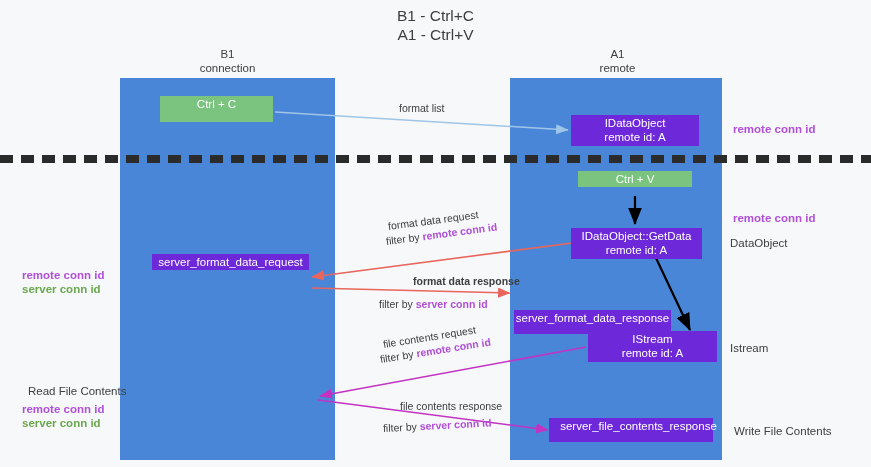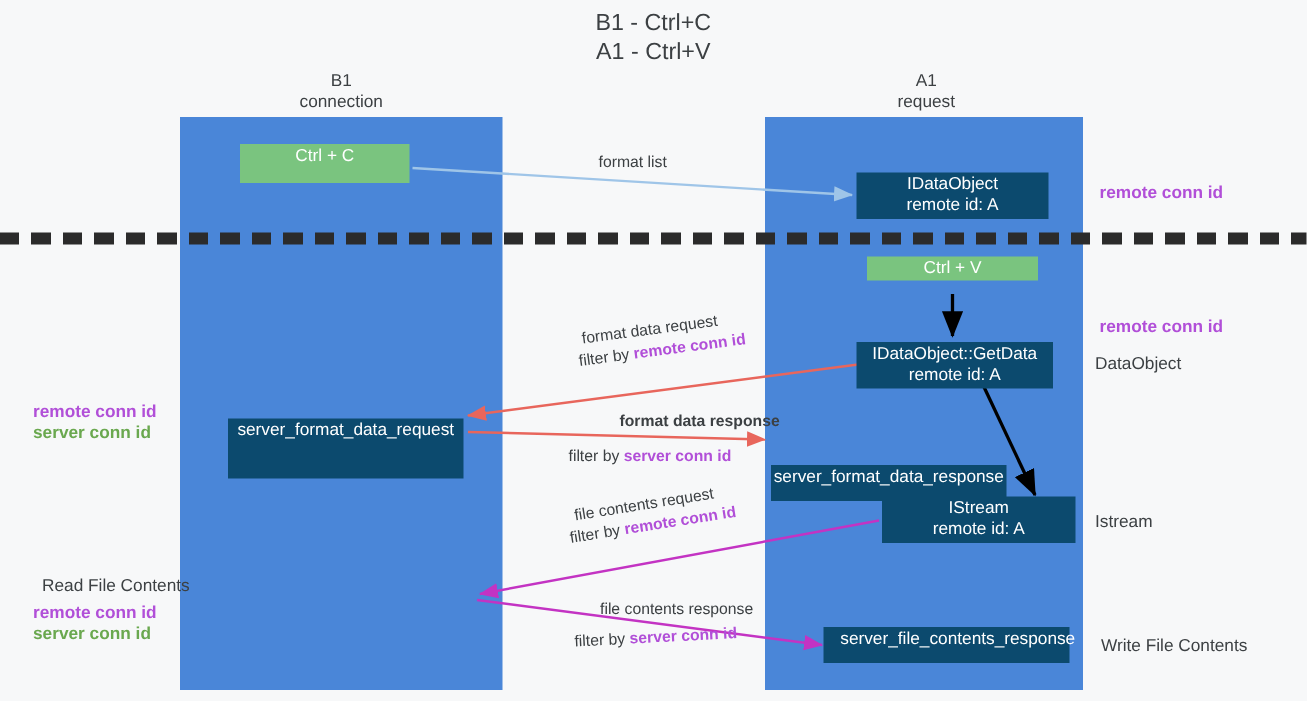--- a/index.html
+++ b/index.html
@@ -32,21 +32,21 @@
   .box{
     position:absolute;
     display:flex;align-items:center;justify-content:flex-start;
     flex-direction:column;
     text-align:center;
     color:#ffffff;
     font-size:11.5px;line-height:13.5px;
     box-sizing:border-box;
     padding:2px 4px;
   }
-  .box.orange{background:#0c4a6e;}
+  .box.orange{background:#6d28d9;}
   .box.green{background:#7ac47f;}
 
   .sidelabel{
     position:absolute;
     font-size:11.5px;line-height:14px;
     color:#3c4043;
     white-space:nowrap;
   }
   .sidelabel.bold{font-weight:bold;}
   .purple{color:#b14fd8;}
@@ -78,21 +78,21 @@
 
   <div class="lane lane-b1"></div>
   <div class="lane lane-a1"></div>
 
   <div class="col-head col-head-b1">
     <div>B1</div>
     <div>connection</div>
   </div>
   <div class="col-head col-head-a1">
     <div>A1</div>
-    <div>request</div>
+    <div>remote</div>
   </div>
 
   <svg class="overlay">
     <defs>
       <marker id="ar-blue" markerWidth="9" markerHeight="9" refX="7.5" refY="3.2" orient="auto">
         <path d="M0,0 L8,3.2 L0,6.4 z" fill="#9fc5e8"></path>
       </marker>
       <marker id="ar-red" markerWidth="9" markerHeight="9" refX="7.5" refY="3.2" orient="auto">
         <path d="M0,0 L8,3.2 L0,6.4 z" fill="#e8665c"></path>
       </marker>
@@ -132,21 +132,21 @@
 
   <div class="box green" style="left:578px;top:171px;width:114px;height:16px;">
     <span>Ctrl + V</span>
   </div>
 
   <div class="box orange" style="left:571px;top:228px;width:131px;height:31px;">
     <span>IDataObject::GetData</span>
     <span>remote id: A</span>
   </div>
 
-  <div class="box orange" style="left:152px;top:279px;width:157px;height:40px;">
+  <div class="box orange" style="left:152px;top:254px;width:157px;height:16px;">
     <span>server_format_data_request</span>
   </div>
 
   <div class="box orange" style="left:514px;top:280px;width:157px;height:24px;margin-top:30px;">
     <span>server_format_data_response</span>
   </div>
 
   <div class="box orange" style="left:588px;top:331px;width:129px;height:31px;">
     <span>IStream</span>
     <span>remote id: A</span>

